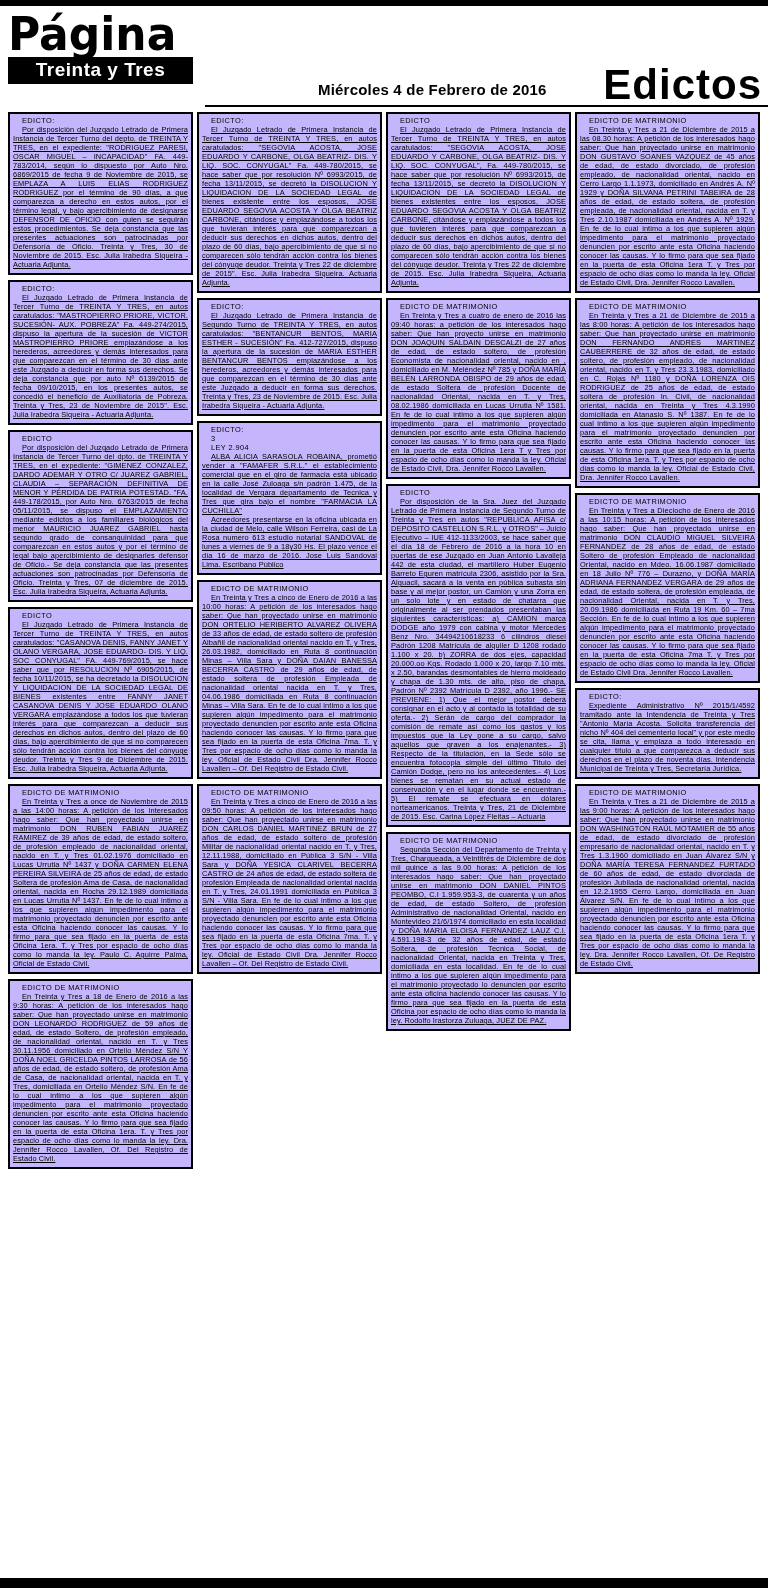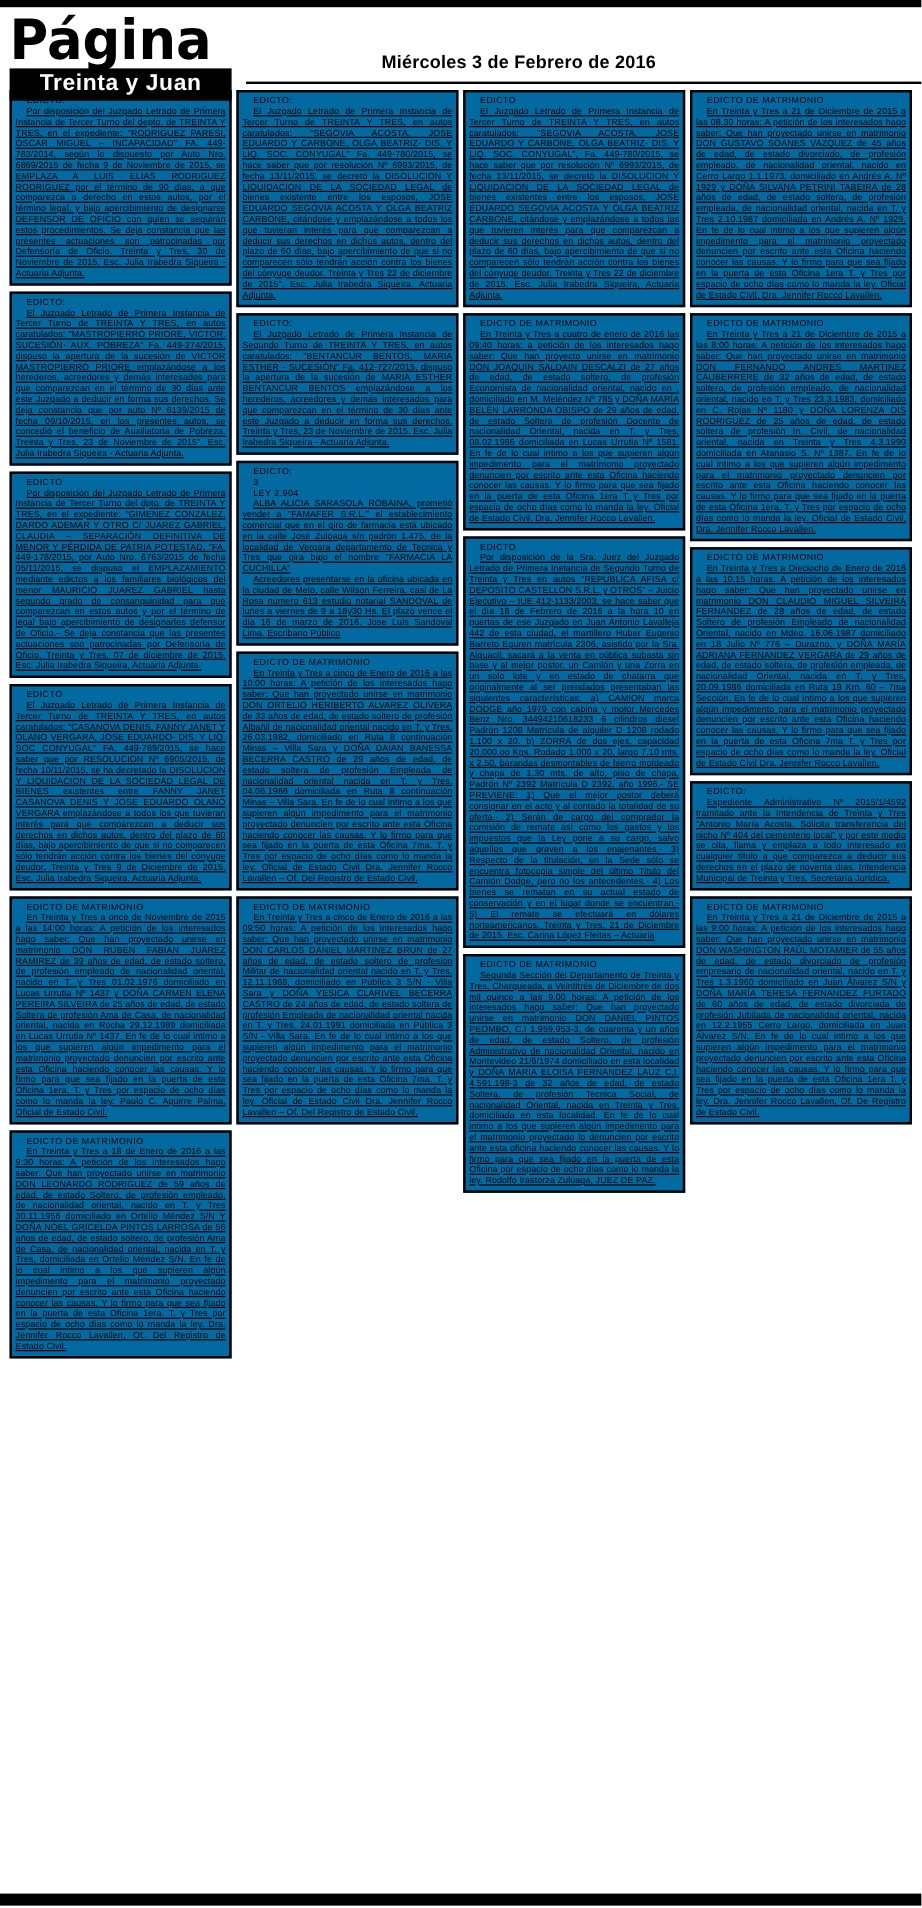--- a/index.html
+++ b/index.html
@@ -2,21 +2,21 @@
 <html><head>
 <meta charset="utf-8">
 <style>
   html,body{margin:0;padding:0;}
   body{
     width:768px;height:1590px;position:relative;overflow:hidden;
     background:#ffffff;color:#000;
     font-family:"Liberation Sans",sans-serif;
   }
   .topbar{height:6px;background:#000;width:100%;}
-  .masthead{position:relative;height:64px;padding:0 0 0 8px;}
+  .masthead{position:relative;height:101px;padding:0 0 0 8px;}
   .logo{position:absolute;left:8px;top:4px;width:190px;}
   .logo-top{
     font-family:"DejaVu Sans",sans-serif;font-weight:bold;
     font-size:44px;line-height:46px;letter-spacing:0px;color:#000;
     transform:scaleY(1.05);transform-origin:top left;white-space:nowrap;
   }
   .logo-bottom{
     background:#000;color:#fff;font-weight:bold;font-size:19px;line-height:24px;
     padding:1px 5px 2px 5px;margin-top:1px;letter-spacing:0.5px;white-space:nowrap;
     width:175px;text-align:center;
@@ -25,42 +25,43 @@
     position:absolute;left:318px;bottom:9px;font-weight:bold;font-size:15px;
     white-space:nowrap;letter-spacing:0.2px;
   }
   .section-title{
     position:absolute;right:6px;bottom:2px;font-weight:bold;font-size:42px;
     line-height:40px;letter-spacing:1px;white-space:nowrap;
   }
   .header-rule{position:absolute;left:205px;right:0;bottom:0;height:0;border-bottom:2px solid #000;}
   .columns{display:flex;gap:4px;padding:5px 7px 0 8px;align-items:flex-start;}
   .column{width:185px;min-width:185px;display:flex;flex-direction:column;gap:5px;}
-  .notice{border:2px solid #000;padding:2px 3px 4px 3px;background:#0369a1;}
+  .notice{border:2px solid #000;padding:2px 3px 4px 3px;background:#c4b5fd;}
   .notice-title{
     font-size:7.4px;line-height:9px;padding-left:9px;letter-spacing:0.4px;
     white-space:pre-line;
   }
   .notice-par{
     margin:0;font-size:7.4px;line-height:9px;text-align:justify;
     text-indent:9px;letter-spacing:0.1px;text-decoration:underline;
   }
   .bottombar{position:absolute;left:0;bottom:2px;width:100%;height:10px;background:#000;}
 </style>
 </head>
 <body>
 
 <div class="topbar"></div>
 
 <header class="masthead">
   <div class="logo">
     <div class="logo-top">Página</div>
-    <div class="logo-bottom">Treinta y Juan</div>
+    <div class="logo-bottom">Treinta y Tres</div>
   </div>
-  <div class="masthead-date">Miércoles 3 de Febrero de 2016</div>
+  <div class="masthead-date">Miércoles 4 de Febrero de 2016</div>
+  <div class="section-title">Edictos</div>
   <div class="header-rule"></div>
 </header>
 
 <main class="columns">
   <div class="column">
       <article class="notice">
         <div class="notice-title">EDICTO:</div>
         <p class="notice-par">Por disposición del Juzgado Letrado de Primera Instancia de Tercer Turno del depto. de TREINTA Y TRES, en el expediente: "RODRIGUEZ PARESI, OSCAR MIGUEL – INCAPACIDAD" FA. 449-783/2014, según lo dispuesto por Auto Nro. 6869/2015 de fecha 9 de Noviembre de 2015, se EMPLAZA A LUIS ELIAS RODRIGUEZ RODRIGUEZ por el término de 90 días, a que comparezca a derecho en estos autos, por el término legal, y bajo apercibimiento de designarse DEFENSOR DE OFICIO con quien se seguirán estos procedimientos. Se deja constancia que las presentes actuaciones son patrocinadas por Defensoría de Oficio. Treinta y Tres, 30 de Noviembre de 2015. Esc. Julia Irabedra Siqueira - Actuaria Adjunta.</p>
       </article>
       <article class="notice">

